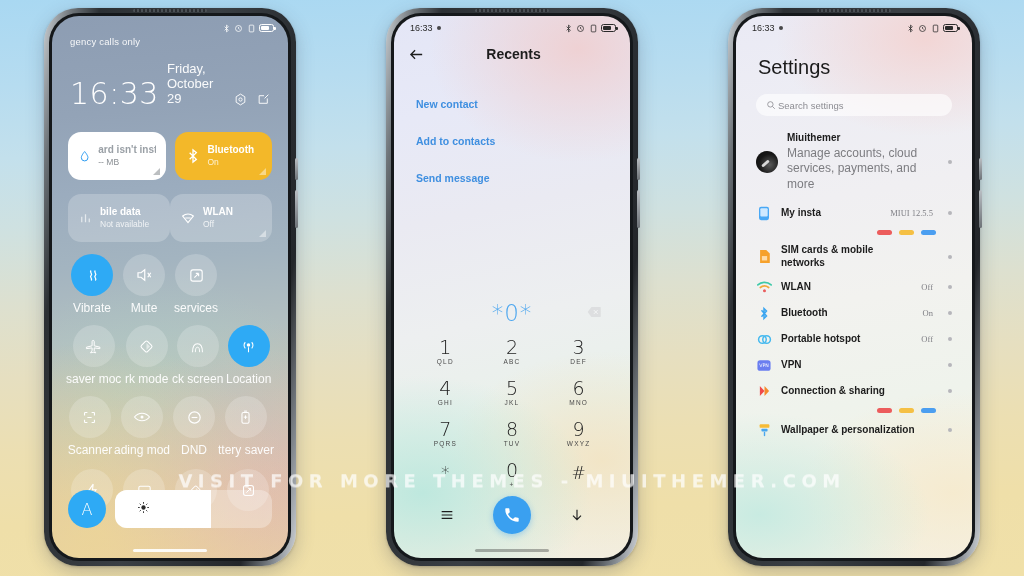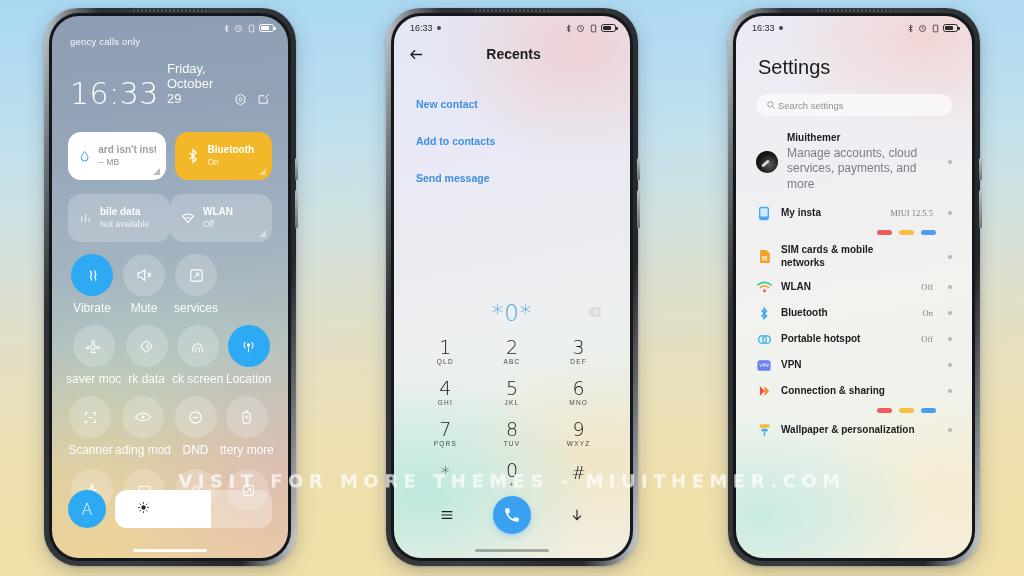--- a/index.html
+++ b/index.html
@@ -371,21 +371,21 @@
           </div>
           <div class="tlabel">saver moc</div>
         </div>
         <div class="tcell">
           <div class="tcirc">
             <svg width="17" height="17" viewBox="0 0 24 24">
                   <rect x="6" y="6" width="12" height="12" rx="2" transform="rotate(45 12 12)" fill="none" stroke="#fff" stroke-width="1.5"></rect>
                   <path d="M12 7l5 5-5 5z" fill="rgba(255,255,255,.55)"></path>
                 </svg>
           </div>
-          <div class="tlabel">rk data</div>
+          <div class="tlabel">rk mode</div>
         </div>
         <div class="tcell">
           <div class="tcirc">
             <svg width="17" height="17" viewBox="0 0 24 24">
                   <path d="M5 20c0-8 3-12 7-12s7 4 7 12" fill="none" stroke="#fff" stroke-width="1.5"></path>
                   <path d="M9 20c0-5 1-7 3-7s3 2 3 7" fill="none" stroke="#fff" stroke-width="1.3"></path>
                 </svg>
           </div>
           <div class="tlabel">ck screen</div>
         </div>
@@ -429,21 +429,21 @@
           <div class="tlabel">DND</div>
         </div>
         <div class="tcell">
           <div class="tcirc">
             <svg width="17" height="17" viewBox="0 0 24 24">
                   <rect x="7" y="5" width="10" height="15" rx="2" fill="none" stroke="#fff" stroke-width="1.5"></rect>
                   <path d="M10 3h4" stroke="#fff" stroke-width="1.5"></path>
                   <path d="M12 9v5M9.5 11.5h5" stroke="#fff" stroke-width="1.4"></path>
                 </svg>
           </div>
-          <div class="tlabel">ttery more</div>
+          <div class="tlabel">ttery saver</div>
         </div>
       </div>
 
       <div class="tgrid no-label" style="margin-top:10px;">
         <div class="tcell">
           <div class="tcirc">
             <svg width="17" height="17" viewBox="0 0 24 24">
                   <path d="M13 3L6 13h5l-1 8 7-10h-5z" fill="none" stroke="#fff" stroke-width="1.5"></path>
                 </svg>
           </div>

